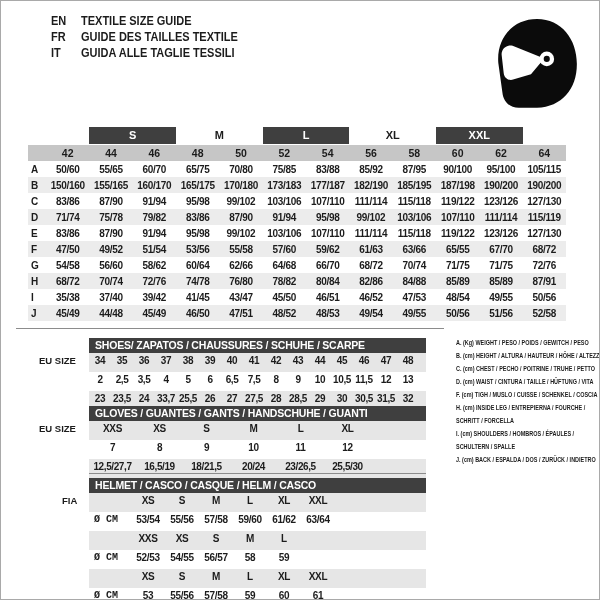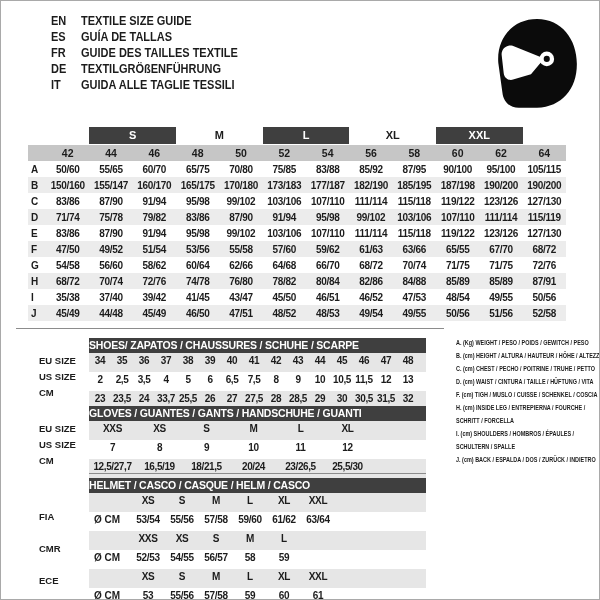--- a/index.html
+++ b/index.html
@@ -29,57 +29,49 @@
   
   .hr { position:absolute; height:1px; background:#8c8c8c; }
   #divider-1 { left:15px; top:327px; width:428px; }
   #divider-2 { left:88px; top:472px; width:337px; }
 
   
   .block { position:absolute; left:15px; display:flex; }
   #shoes-block { top:337px; }
   #gloves-block { top:405px; }
   #helmet-block { top:477px; }
-  .labels { width:73px; padding-top:15px; display:flex; flex-direction:column; }
+  .labels { width:73px; padding-top:15px; display:flex; flex-direction:row; }
   .labels .lbl { height:16px; line-height:16px; font-size:9.5px; padding-left:23px; white-space:nowrap; }
   .tbl { width:337px; }
-  .bar { height:15px; background:#3f3f3f; color:#fff; font-size:10.5px; line-height:15px; white-space:nowrap; transform:scaleX(1); letter-spacing:-0.2px; }
+  .bar { height:15px; background:#3f3f3f; color:#fff; font-size:10.5px; line-height:15px; padding-left:6px; white-space:nowrap; transform:scaleX(1); letter-spacing:-0.2px; }
   .f-row { display:flex; height:19px; line-height:16px; font-size:10px; }
   .f-row.gray { background:#e6e6e6; }
   .cell { text-align:center; }
   #shoes-block .cell { width:22px; letter-spacing:-0.4px; }
   #gloves-block .cell { width:47px; letter-spacing:-0.4px; }
-  #helmet-block .unit { width:42px; padding-left:5px; text-align:left; }
+  #helmet-block .unit { width:42px; padding-left:5px; text-align:left;font-family:Liberation Mono, monospace; }
   #helmet-block .cell { width:34px; letter-spacing:-0.3px; }
 
   
   #legend { position:absolute; left:430px; top:335px; width:168px;margin-left:25px; }
   .leg-line { height:13px; line-height:13px; font-size:7.6px; white-space:nowrap; transform:scaleX(.72); transform-origin:0 50%; }
 </style>
 </head>
 <body>
 
 <div id="page">
 
   <div id="lang-header">
       <div class="lang-row">
         <span class="lang-code">EN</span>
         <span class="lang-text">TEXTILE SIZE GUIDE</span>
       </div>
       <div class="lang-row">
-        <span class="lang-code">ES</span>
-        <span class="lang-text">GUÍA DE TALLAS</span>
-      </div>
-      <div class="lang-row">
         <span class="lang-code">FR</span>
         <span class="lang-text">GUIDE DES TAILLES TEXTILE</span>
-      </div>
-      <div class="lang-row">
-        <span class="lang-code">DE</span>
-        <span class="lang-text">TEXTILGRÖßENFÜHRUNG</span>
       </div>
       <div class="lang-row">
         <span class="lang-code">IT</span>
         <span class="lang-text">GUIDA ALLE TAGLIE TESSILI</span>
       </div>
     </div>
 
   <div id="helmet-icon">
     <svg viewBox="0 0 100 100" width="110" height="102" aria-hidden="true">
       <path fill="#0b0b0b" d="M54 6 C78 6 93 26 93 50 C93 75 78 92 54 93 L36 93 C27 93 21 87 20 78 L16 49 C14 25 30 6 54 6 Z"></path>
@@ -126,21 +118,21 @@
         <div class="t-cell">83/88</div>
         <div class="t-cell">85/92</div>
         <div class="t-cell">87/95</div>
         <div class="t-cell">90/100</div>
         <div class="t-cell">95/100</div>
         <div class="t-cell">105/115</div>
       </div>
       <div class="t-row data stripe">
         <div class="t-cell key">B</div>
         <div class="t-cell">150/160</div>
-        <div class="t-cell">155/147</div>
+        <div class="t-cell">155/165</div>
         <div class="t-cell">160/170</div>
         <div class="t-cell">165/175</div>
         <div class="t-cell">170/180</div>
         <div class="t-cell">173/183</div>
         <div class="t-cell">177/187</div>
         <div class="t-cell">182/190</div>
         <div class="t-cell">185/195</div>
         <div class="t-cell">187/198</div>
         <div class="t-cell">190/200</div>
         <div class="t-cell">190/200</div>

